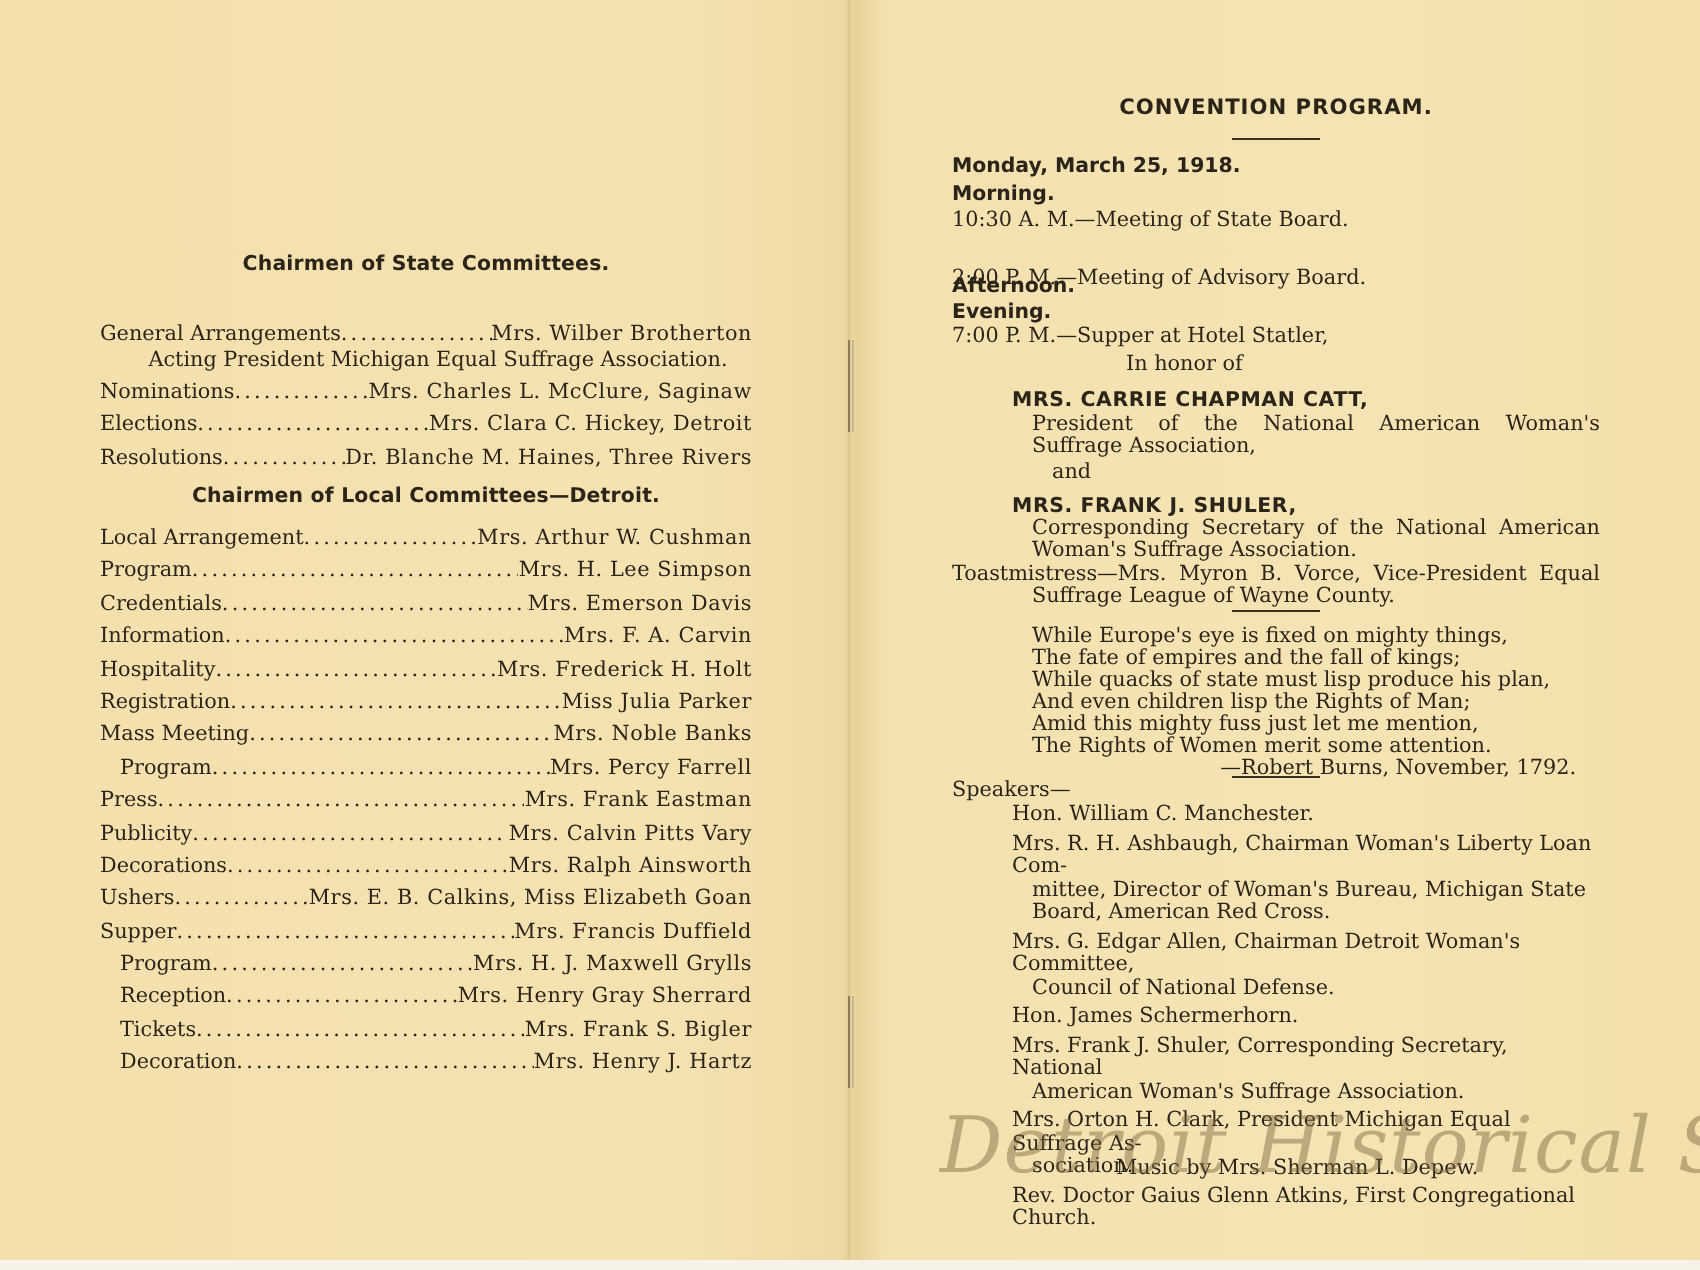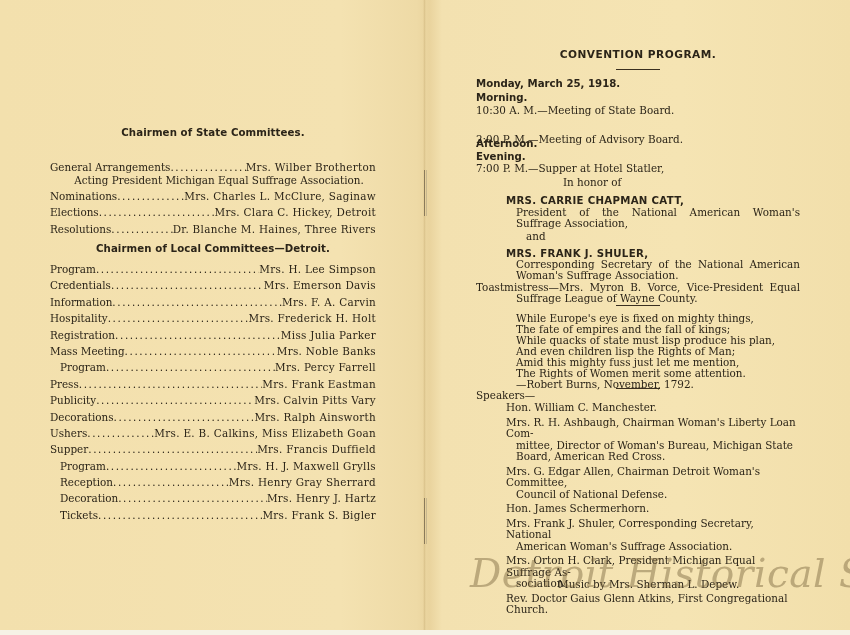--- a/index.html
+++ b/index.html
@@ -35,21 +35,21 @@
     .entry.sub .role { padding-left: 10px; }
     .note-line { text-align: center; padding-left: 12px; height: 13px; margin-top: -4px; margin-bottom: 3px; }
 
     .title { text-align: center; font-family: "DejaVu Sans", "Liberation Sans", sans-serif; font-weight: bold; font-size: 10.6px; letter-spacing: 0.5px; }
     .rule { width: 44px; height: 1px; background: #3a2f20; margin: 0 auto; }
     .center-bold { text-align: left; font-family: "DejaVu Sans", "Liberation Sans", sans-serif; font-weight: bold; font-size: 10.2px; }
     .line { white-space: nowrap; }
     .honoree { font-family: "DejaVu Sans", "Liberation Sans", sans-serif; font-weight: bold; font-size: 10.2px; letter-spacing: 0.3px; padding-left: 30px; }
     .desc { padding-left: 40px; text-align: justify; line-height: 11px; }
     .poem { padding-left: 40px; line-height: 11px; }
-    .poem .attrib { text-align: left; padding-right: 12px; }
+    .poem .attrib { text-align: right; padding-right: 12px; }
     .speaker { padding-left: 30px; text-indent: 0; line-height: 11.5px; margin-bottom: 3px; }
     .speaker .cont { padding-left: 10px; display: block; }
 
     .watermark {
       position: absolute; left: 470px; top: 551px; white-space: nowrap;
       font-family: "DejaVu Serif", "Liberation Serif", serif; font-style: italic;
       font-size: 39px; color: rgba(120, 100, 60, 0.45); letter-spacing: 0.5px;
       pointer-events: none;
     }
   </style>
@@ -85,20 +85,25 @@
         <span class="role">Resolutions</span>
           <span class="dots"></span>
           <span class="name">Dr. Blanche M. Haines, Three Rivers</span>
       </div>
     </div>
 
     <div class="section-heading" style="position:absolute; top:242px; left:0; right:0;">Chairmen of Local Committees—Detroit.</div>
 
     <div style="position:absolute; top:263px; left:0; right:0;">
       <div class="entry">
+          <span class="role">Local Arrangement</span>
+          <span class="dots"></span>
+          <span class="name">Mrs. Arthur W. Cushman</span>
+        </div>
+      <div class="entry">
           <span class="role">Program</span>
           <span class="dots"></span>
           <span class="name">Mrs. H. Lee Simpson</span>
         </div>
       <div class="entry">
           <span class="role">Credentials</span>
           <span class="dots"></span>
           <span class="name">Mrs. Emerson Davis</span>
         </div>
       <div class="entry">
@@ -155,28 +160,28 @@
           <span class="role">Program</span>
           <span class="dots"></span>
           <span class="name">Mrs. H. J. Maxwell Grylls</span>
         </div>
       <div class="entry sub">
           <span class="role">Reception</span>
           <span class="dots"></span>
           <span class="name">Mrs. Henry Gray Sherrard</span>
         </div>
       <div class="entry sub">
+          <span class="role">Tickets</span>
+          <span class="dots"></span>
+          <span class="name">Mrs. Frank S. Bigler</span>
+        </div>
+      <div class="entry sub">
           <span class="role">Decoration</span>
           <span class="dots"></span>
           <span class="name">Mrs. Henry J. Hartz</span>
-        </div>
-      <div class="entry sub">
-          <span class="role">Tickets</span>
-          <span class="dots"></span>
-          <span class="name">Mrs. Frank S. Bigler</span>
         </div>
     </div>
   </div>
 
   <div class="page right-page">
     <div class="title" style="position:absolute; top:48px; left:0; right:0;">CONVENTION PROGRAM.</div>
     <div class="rule" style="position:absolute; top:69px; left:140px;"></div>
     <div class="center-bold" style="position:absolute; top:77px; left:0; right:0;">Monday, March 25, 1918.</div>
     <div class="center-bold" style="position:absolute; top:91px; left:0; right:0;">Morning.</div>
     <div class="line" style="position:absolute; top:104px; left:0;text-align:center;">10:30 A. M.—Meeting of State Board.</div>

